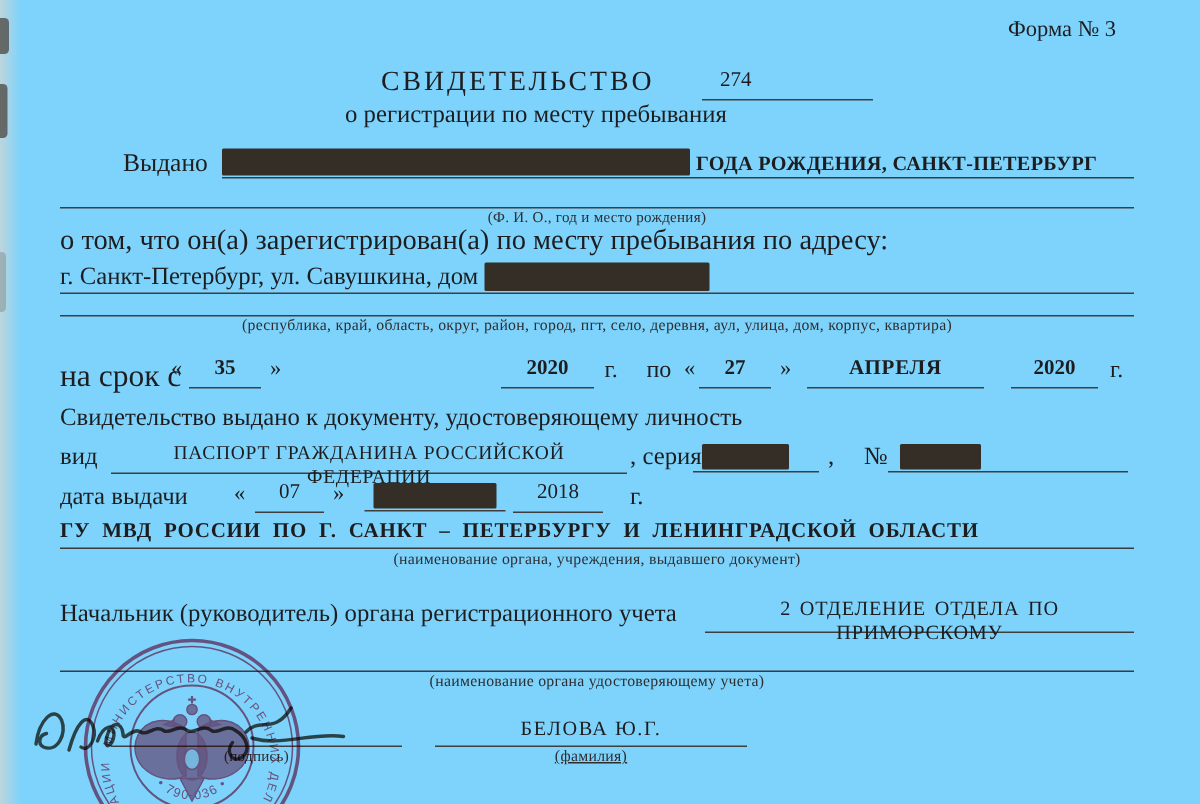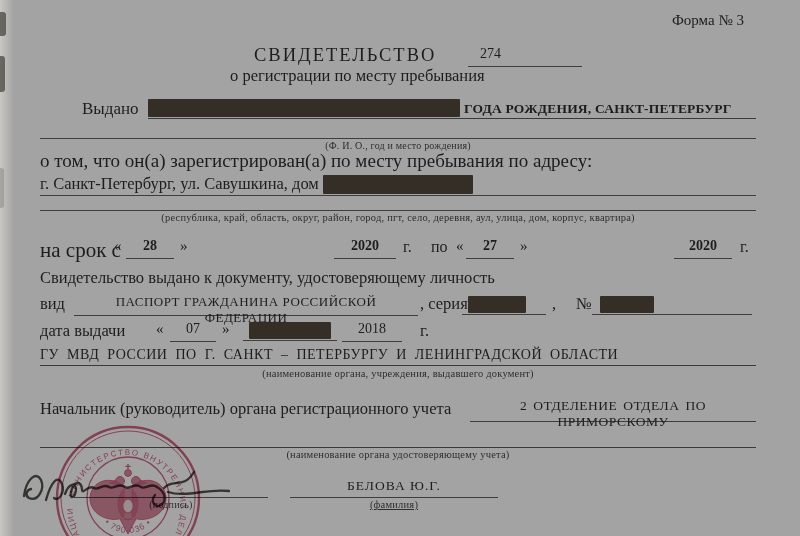--- a/index.html
+++ b/index.html
@@ -1,16 +1,16 @@
 <!DOCTYPE html>
 <html><head>
 <meta charset="utf-8">
 <style>
   html,body{margin:0;padding:0;background:#e8e6e1;}
-  .page{position:relative;width:800px;height:536px;background:#a3a3a3;overflow:hidden;
+  .page{position:relative;width:800px;height:536px;background:#7dd3fc;overflow:hidden;
         font-family:"Liberation Serif","DejaVu Serif",serif;color:#1d1d1f;}
   .page::before{content:"";position:absolute;left:0;top:0;width:14px;height:100%;
         background:linear-gradient(90deg,#d9d6cf,rgba(245,244,239,0));opacity:.7;pointer-events:none;}
   .abs{position:absolute;white-space:nowrap;}
   .center{text-align:center;white-space:normal;}
   .ul{border-bottom:1px solid #3e3e3e;}
   .ul2{border-bottom:1.4px solid #3a3a3a;}
   .redact{position:absolute;background:#342e27;border-radius:1px;}
   .cap{font-size:10px;color:#2e2e30;letter-spacing:.2px;}
   .caps{letter-spacing:.5px;}
@@ -45,28 +45,29 @@
   <div class="abs" style="left:40px;top:150px;font-size:19px;">о том, что он(а) зарегистрирован(а) по месту пребывания по адресу:</div>
 
   <div class="abs ul" style="left:40px;top:176px;width:716px;height:19px;"></div>
   <div class="abs" style="left:40px;top:174px;font-size:16.5px;">г. Санкт-Петербург, ул. Савушкина, дом</div>
   <div class="redact" style="left:323px;top:175px;width:150px;height:19px;"></div>
   <div class="abs ul" style="left:40px;top:197px;width:716px;height:13px;"></div>
   <div class="abs center cap" style="left:40px;top:212px;width:716px;font-size:10.5px;">(республика, край, область, округ, район, город, пгт, село, деревня, аул, улица, дом, корпус, квартира)</div>
 
   <div class="abs" style="left:40px;top:238px;font-size:21px;">на срок с</div>
   <div class="abs" style="left:114px;top:238px;font-size:15px;">«</div>
-  <div class="cell bold" style="left:126px;top:238px;width:48px;height:20px;font-size:14px;">28</div>
+  <div class="cell bold" style="left:126px;top:238px;width:48px;height:20px;font-size:14px;">35</div>
   <div class="abs" style="left:180px;top:238px;font-size:15px;">»</div>
   <div class="cell bold" style="left:334px;top:238px;width:62px;height:20px;font-size:14px;">2020</div>
   <div class="abs" style="left:403px;top:238px;font-size:16px;">г.</div>
   <div class="abs" style="left:431px;top:238px;font-size:16px;">по</div>
   <div class="abs" style="left:456px;top:238px;font-size:15px;">«</div>
   <div class="cell bold" style="left:466px;top:238px;width:48px;height:20px;font-size:14px;">27</div>
   <div class="abs" style="left:520px;top:238px;font-size:15px;">»</div>
+  <div class="cell bold" style="left:538px;top:238px;width:118px;height:20px;font-size:14px;letter-spacing:.5px;">АПРЕЛЯ</div>
   <div class="cell bold" style="left:674px;top:238px;width:58px;height:20px;font-size:14px;">2020</div>
   <div class="abs" style="left:740px;top:238px;font-size:16px;">г.</div>
 
   <div class="abs" style="left:40px;top:268px;font-size:16.5px;">Свидетельство выдано к документу, удостоверяющему личность</div>
   <div class="abs" style="left:40px;top:294px;font-size:16.5px;">вид</div>
   <div class="cell caps" style="left:74px;top:294px;width:344px;height:21px;font-size:13px;">ПАСПОРТ ГРАЖДАНИНА РОССИЙСКОЙ ФЕДЕРАЦИИ</div>
   <div class="abs" style="left:420px;top:294px;font-size:16.5px;">, серия</div>
   <div class="abs ul" style="left:462px;top:295px;width:84px;height:19px;"></div>
   <div class="redact" style="left:468px;top:296px;width:58px;height:17px;"></div>
   <div class="abs" style="left:552px;top:294px;font-size:16.5px;">,</div>
@@ -77,21 +78,21 @@
   <div class="abs" style="left:40px;top:321px;font-size:16.5px;">дата выдачи</div>
   <div class="abs" style="left:156px;top:321px;font-size:15px;">«</div>
   <div class="cell" style="left:170px;top:321px;width:46px;height:20px;font-size:14px;">07</div>
   <div class="abs" style="left:222px;top:321px;font-size:15px;">»</div>
   <div class="abs ul" style="left:243px;top:322px;width:94px;height:18px;"></div>
   <div class="redact" style="left:249px;top:322px;width:82px;height:17px;"></div>
   <div class="cell" style="left:342px;top:321px;width:60px;height:20px;font-size:14px;">2018</div>
   <div class="abs" style="left:420px;top:321px;font-size:16.5px;">г.</div>
 
   <div class="abs ul2" style="left:40px;top:346px;width:716px;height:19px;"></div>
-  <div class="abs caps" style="left:40px;top:347px;font-size:14px;word-spacing:4px;">ГУ МВД РОССИИ ПО Г. САНКТ – ПЕТЕРБУРГУ И ЛЕНИНГРАДСКОЙ ОБЛАСТИ</div>
+  <div class="abs caps" style="left:40px;top:347px;font-size:14px;word-spacing:4px;font-weight:bold;">ГУ МВД РОССИИ ПО Г. САНКТ – ПЕТЕРБУРГУ И ЛЕНИНГРАДСКОЙ ОБЛАСТИ</div>
   <div class="abs center cap" style="left:40px;top:368px;width:716px;font-size:10.5px;">(наименование органа, учреждения, выдавшего документ)</div>
 
   <div class="abs" style="left:40px;top:399px;font-size:16.5px;">Начальник (руководитель) органа регистрационного учета</div>
   <div class="cell caps" style="left:470px;top:398px;width:286px;height:23px;font-size:13.5px;word-spacing:2px;">2 ОТДЕЛЕНИЕ ОТДЕЛА ПО ПРИМОРСКОМУ</div>
   <div class="abs ul2" style="left:40px;top:426px;width:716px;height:21px;"></div>
   <div class="abs center cap" style="left:40px;top:449px;width:716px;font-size:10.5px;">(наименование органа удостоверяющему учета)</div>
 
   <div class="abs ul" style="left:74px;top:477px;width:194px;height:20px;"></div>
   <div class="abs center cap" style="left:74px;top:499px;width:194px;">(подпись)</div>
   <div class="cell" style="left:290px;top:478px;width:208px;height:19px;font-size:13.5px;letter-spacing:1px;border-bottom:1px solid #3e3e3e;">БЕЛОВА Ю.Г.</div>

